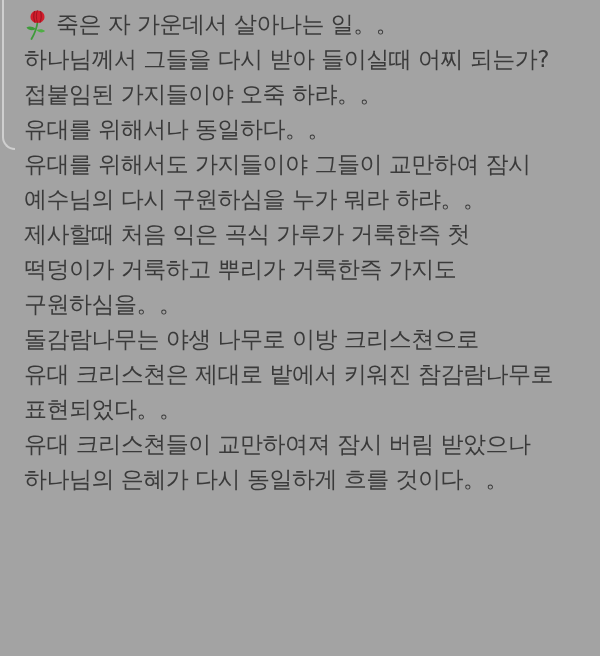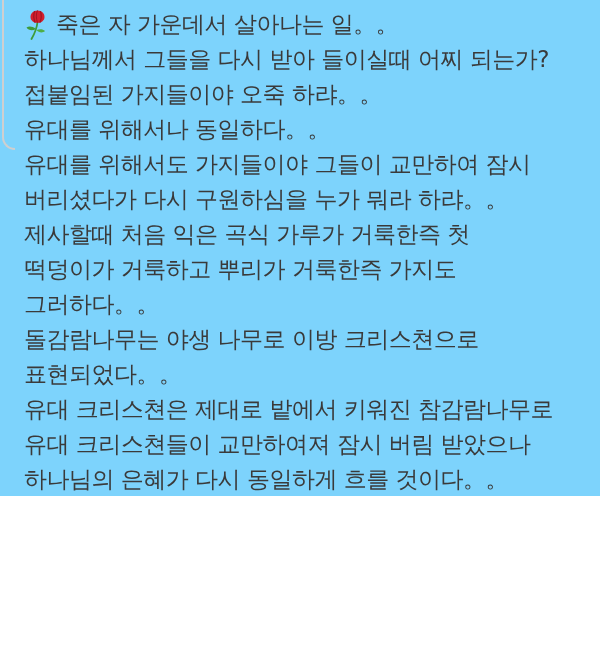--- a/index.html
+++ b/index.html
@@ -6,22 +6,22 @@
   html, body {
     width: 600px;
     height: 656px;
     background: #ffffff;
     overflow: hidden;
     font-family: "DejaVu Sans", sans-serif;
   }
   .page {
     position: relative;
     width: 600px;
-    height: 496px;
-    background: #7dd3fc;
+    height: 656px;
+    background: #a3a3a3;
   }
   
   .bubble-corner {
     position: absolute;
     left: 2px;
     top: -6px;
     width: 13px;
     height: 156px;
     border-left: 2px solid #cfcfcf;
     border-bottom: 2px solid #cfcfcf;
@@ -78,24 +78,24 @@
           <path d="M13.5 1.5 C12 4 12 10 13.5 13.8" stroke="#a31320" stroke-width="1" fill="none"></path>
         </svg>
       </span>
       <span>죽은 자 가운데서 살아나는 일。。</span>
     </div>
 
     <div class="text-line">하나님께서 그들을 다시 받아 들이실때 어찌 되는가?</div>
     <div class="text-line">접붙임된 가지들이야 오죽 하랴。。</div>
     <div class="text-line">유대를 위해서나 동일하다。。</div>
     <div class="text-line">유대를 위해서도 가지들이야 그들이 교만하여 잠시</div>
-    <div class="text-line">버리셨다가 다시 구원하심을 누가 뭐라 하랴。。</div>
+    <div class="text-line">예수님의 다시 구원하심을 누가 뭐라 하랴。。</div>
     <div class="text-line">제사할때 처음 익은 곡식 가루가 거룩한즉 첫</div>
     <div class="text-line">떡덩이가 거룩하고 뿌리가 거룩한즉 가지도</div>
-    <div class="text-line">그러하다。。</div>
+    <div class="text-line">구원하심을。。</div>
     <div class="text-line">돌감람나무는 야생 나무로 이방 크리스쳔으로</div>
+    <div class="text-line">유대 크리스쳔은 제대로 밭에서 키워진 참감람나무로</div>
     <div class="text-line">표현되었다。。</div>
-    <div class="text-line">유대 크리스쳔은 제대로 밭에서 키워진 참감람나무로</div>
     <div class="text-line">유대 크리스쳔들이 교만하여져 잠시 버림 받았으나</div>
     <div class="text-line">하나님의 은혜가 다시 동일하게 흐를 것이다。。</div>
 
   </div>
 </div>
 
 </body></html>

